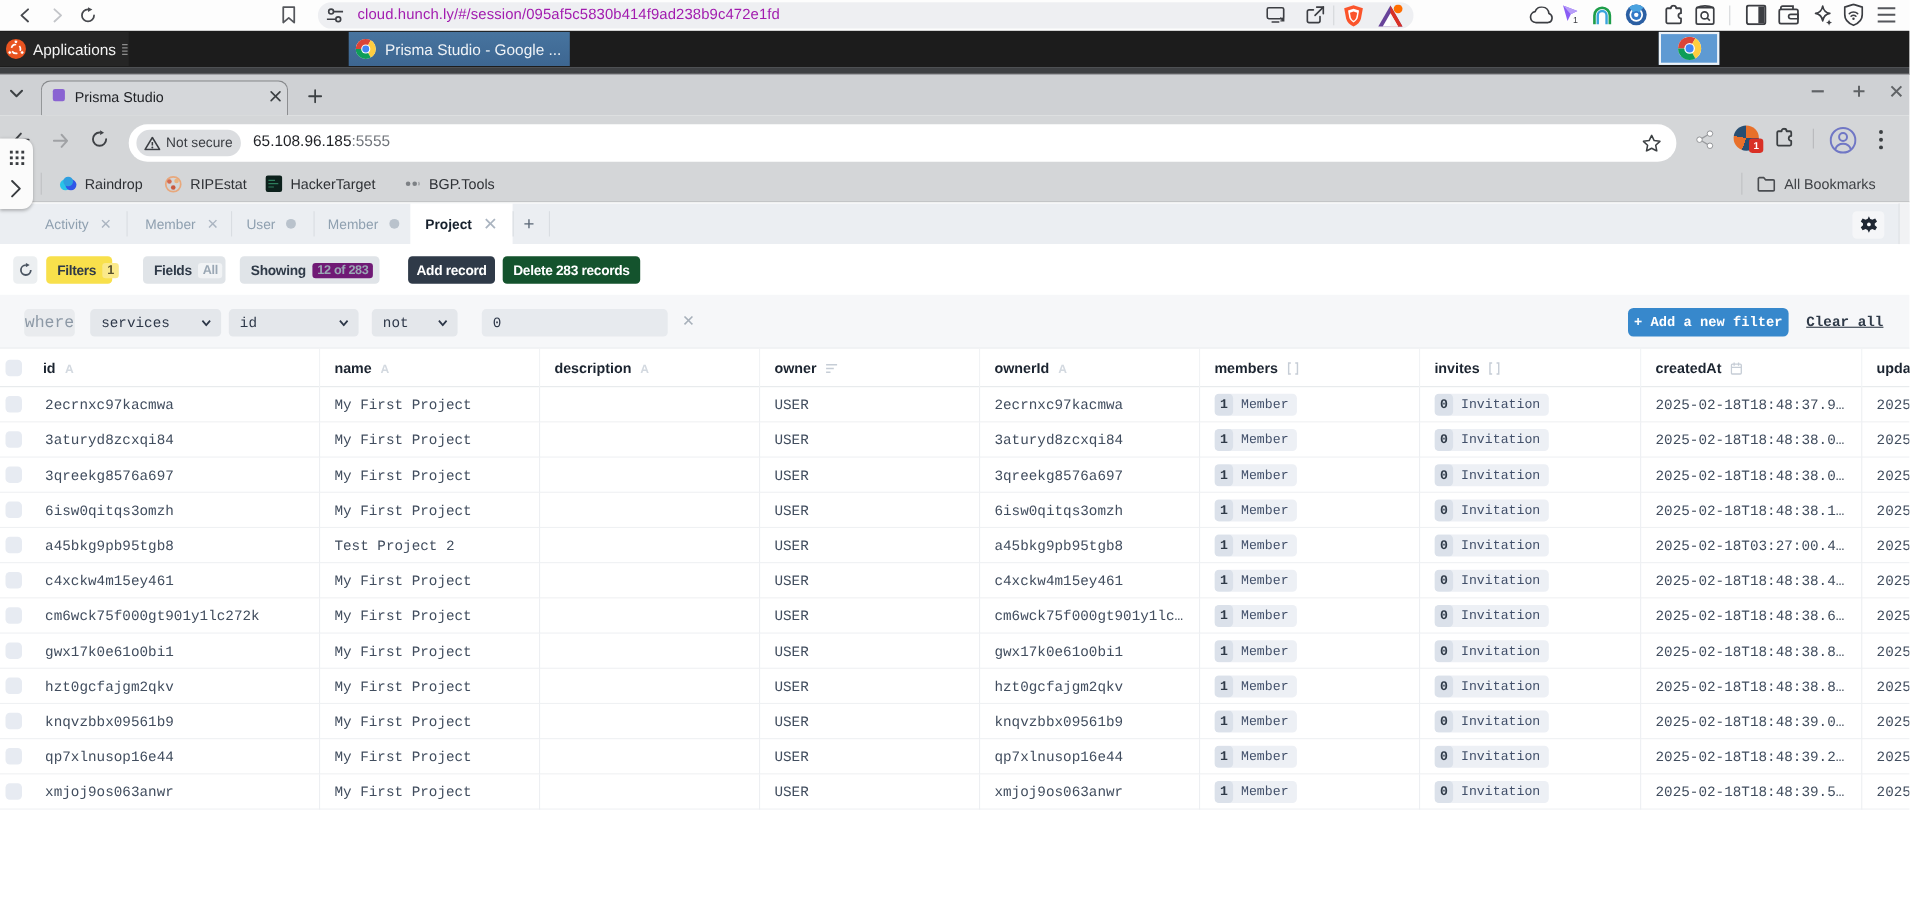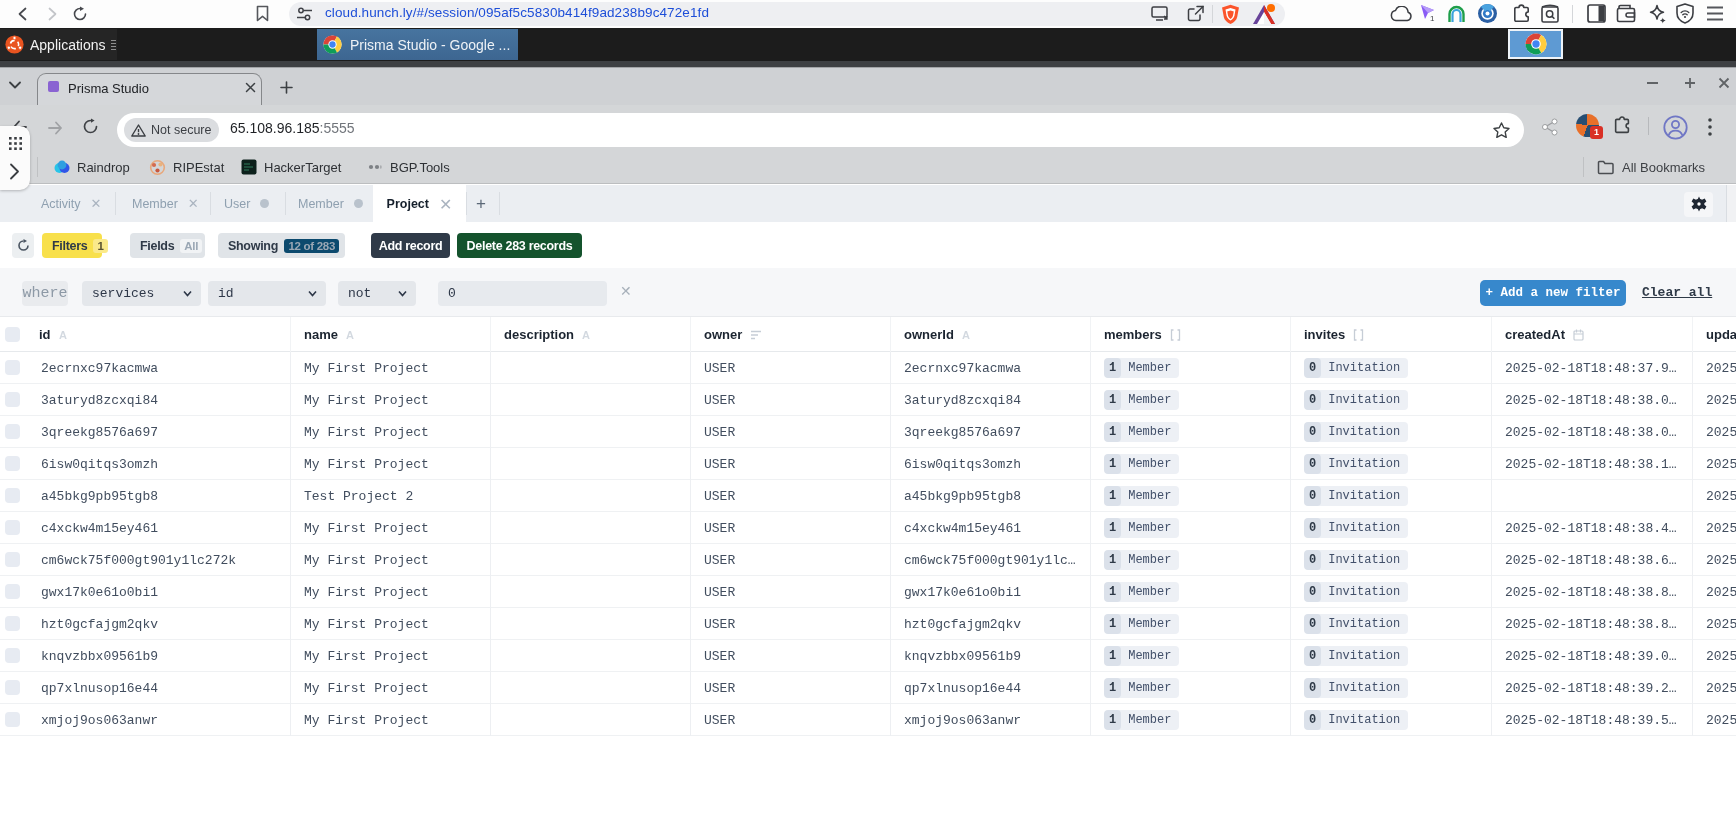--- a/index.html
+++ b/index.html
@@ -5,21 +5,21 @@
 * { margin:0; padding:0; box-sizing:border-box; }
 html,body { width:1736px; height:838px; overflow:hidden; }
 body { font-family:"Liberation Sans", sans-serif; position:relative; background:#fff; }
 #stage { position:absolute; left:0; top:0; width:1736px; height:838px; }
 .abs { position:absolute; }
 
 
 #topbar { left:0; top:0; width:1736px; height:28px; background:#fdfdfd; }
 #topbar svg { position:absolute; }
 #opill { position:absolute; left:289px; top:2px; width:996px; height:24px; border-radius:12px; background:#eeeff2; }
-#ourl { position:absolute; left:325px; top:5px; font-size:13.5px; color:#1d4ed8; letter-spacing:0.1px; }
+#ourl { position:absolute; left:325px; top:5px; font-size:13.5px; color:#a21caf; letter-spacing:0.1px; }
 
 
 #taskbar { left:0; top:28px; width:1736px; height:33px; background:#1c1c1c; }
 .tseg { position:absolute; top:1px; height:31px; display:flex; align-items:center; }
 #seg-apps { left:0; width:117px; background:#252525; }
 #seg-hunch { left:117px; width:201px; background:linear-gradient(#4c4c4c,#3d3d3d); }
 #seg-prisma { left:317px; width:201px; background:linear-gradient(#47749f,#3d6691); }
 #seg-apps .t { color:#f2f2f2; font-size:14px; margin-left:6px; }
 #seg-hunch .t { color:#a0a0a0; font-size:14px; margin-left:8px; }
 #seg-prisma .t { color:#eef2f6; font-size:14px; margin-left:8px; }
@@ -351,21 +351,21 @@
       </div>
     <div id="prow">
       <div class="pbtn" style="left:12px;width:22px;justify-content:center;background:#eceff1">
         <svg width="13" height="13" viewBox="0 0 13 13">
             <path d="M11 6.5 A4.5 4.5 0 1 1 6.5 2" stroke="#4a5461" stroke-width="1.6" fill="none"></path>
             <path d="M6.5 0 L10 2 L6.5 4 Z" fill="#4a5461"></path>
           </svg>
       </div>
       <div class="pbtn" style="left:42px;width:60px;background:#f8e04b;padding:0 6px 0 10px;justify-content:space-between">Filters<span class="chip" style="background:#fae98a;color:#5a5230">1</span></div>
       <div class="pbtn" style="left:130px;width:75px;background:#e0e4e8;padding:0 6px 0 10px;justify-content:space-between">Fields<span class="chip" style="background:#f1f3f5;color:#9aa7b4">All</span></div>
-      <div class="pbtn" style="left:218px;width:127px;background:#e0e4e8;padding:0 6px 0 10px;justify-content:space-between">Showing<span class="chip" style="background:#0c4a6e;color:#9aa7b4">12 of 283</span></div>
+      <div class="pbtn" style="left:218px;width:127px;background:#e0e4e8;padding:0 6px 0 10px;justify-content:space-between">Showing<span class="chip" style="background:#701a75;color:#9aa7b4">12 of 283</span></div>
       <div class="pbtn" style="left:371px;width:79px;background:#2f3a48;color:#fff;justify-content:center">Add record</div>
       <div class="pbtn" style="left:457px;width:125px;background:#14532d;color:#fff;justify-content:center">Delete 283 records</div>
     </div>
     <div id="fpanel">
       <div class="fchip" style="left:22px;width:46px;background:#e9ebee;color:#8d99a6;font-size:15px;justify-content:center;padding:0">where</div>
       <div class="fchip" style="left:82px;width:119px">services<svg style="position:absolute;right:9px;top:9px" width="9" height="7" viewBox="0 0 9 7">
             <path d="M1 1.5 L4.5 5.5 L8 1.5" stroke="#2d3748" stroke-width="1.6" fill="none"></path>
           </svg></div>
       <div class="fchip" style="left:208px;width:118px">id<svg style="position:absolute;right:9px;top:9px" width="9" height="7" viewBox="0 0 9 7">
             <path d="M1 1.5 L4.5 5.5 L8 1.5" stroke="#2d3748" stroke-width="1.6" fill="none"></path>
@@ -551,20 +551,21 @@
               <span class="n">1</span>
               <span class="l">Member</span>
             </span>
           </div>
 <div class="cell" style="left:1304px;width:182px">
             <span class="mchip">
               <span class="n">0</span>
               <span class="l">Invitation</span>
             </span>
           </div>
+<div class="cell" style="left:1505px;width:183px">2025-02-18T03:27:00.4…</div>
 <div class="cell" style="left:1706px;width:30px">2025</div>
 </div>
 <div class="row">
 <div class="cb" style="top:8px"></div>
 <div class="vline" style="left:290px;height:32px"></div>
 <div class="vline" style="left:490px;height:32px"></div>
 <div class="vline" style="left:690px;height:32px"></div>
 <div class="vline" style="left:890px;height:32px"></div>
 <div class="vline" style="left:1090px;height:32px"></div>
 <div class="vline" style="left:1290px;height:32px"></div>

